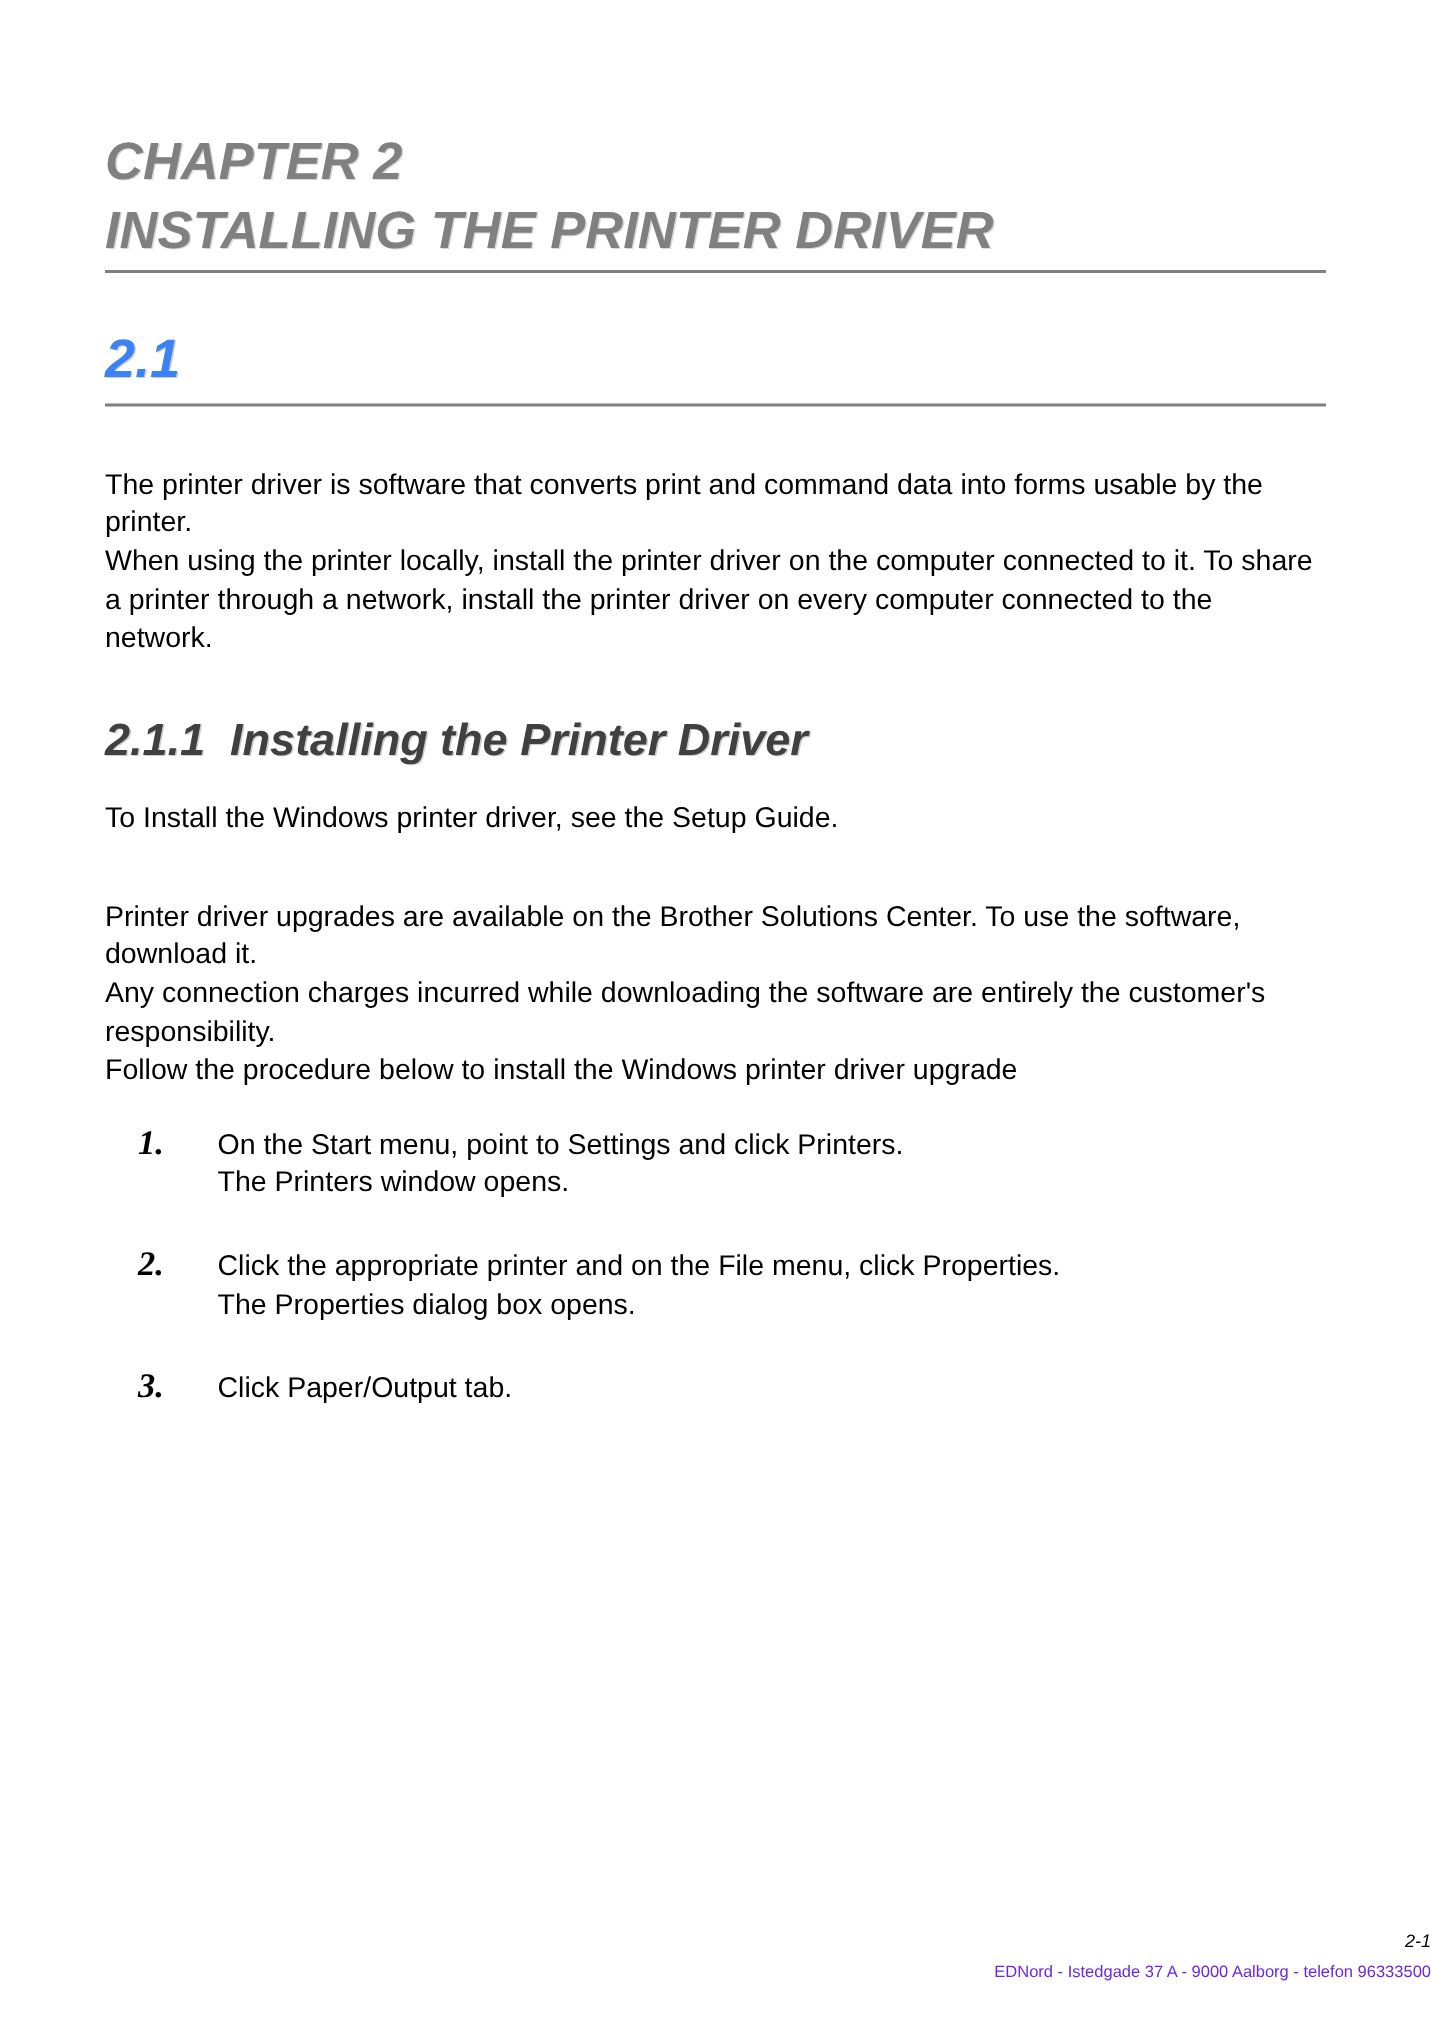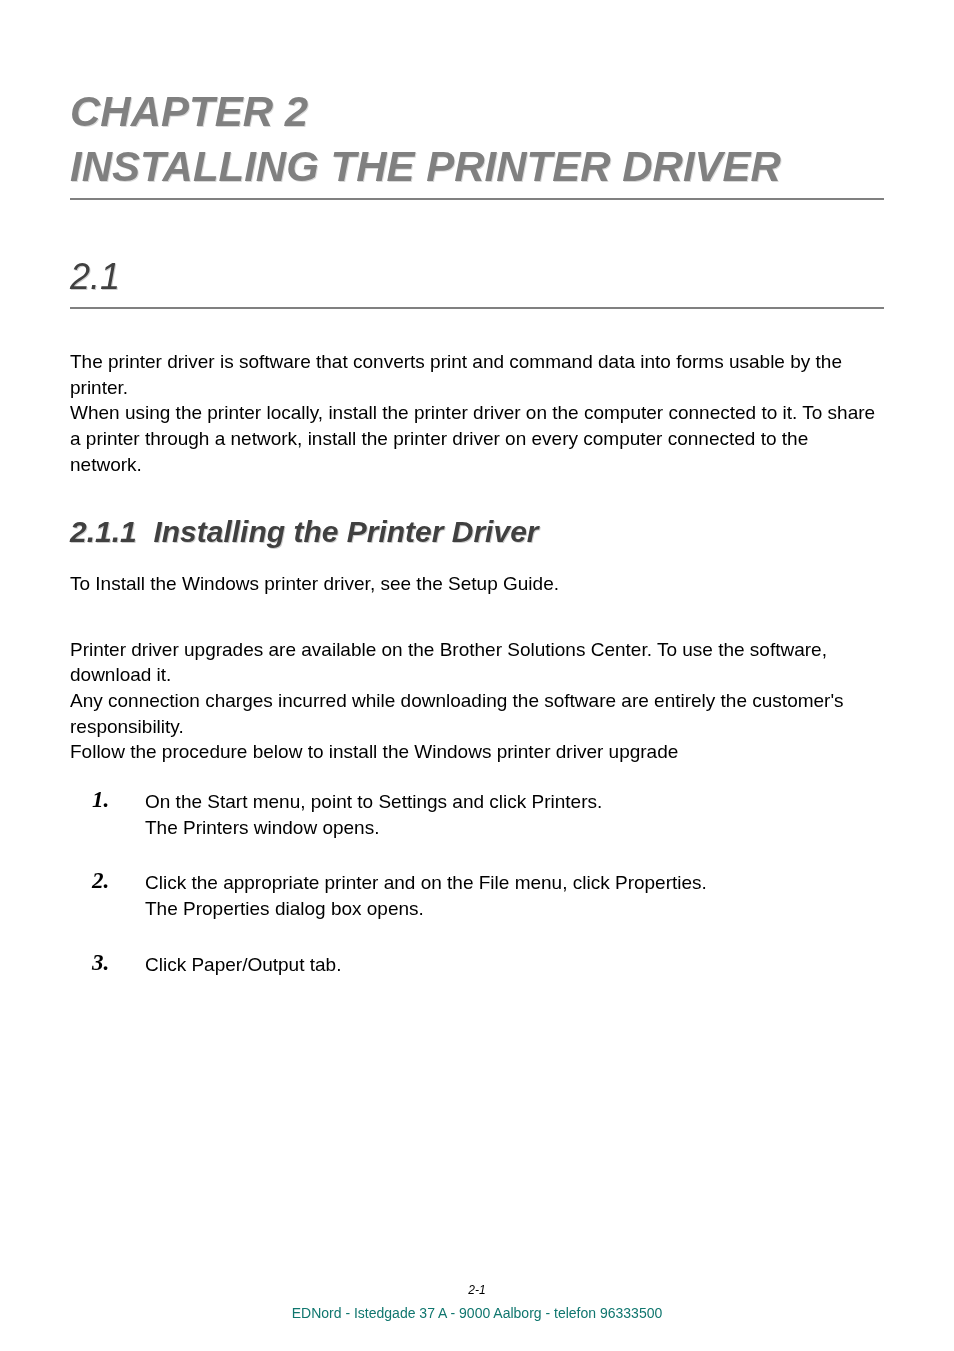--- a/index.html
+++ b/index.html
@@ -10,33 +10,33 @@
     body {
       width: 954px;
       height: 1351px;
       background: #ffffff;
       font-family: Arial, Helvetica, sans-serif;
       position: relative;
       padding: 85px 70px 40px 70px;
     }
     .chapter-heading {
       color: #808080;
-      font-size: 42px;
+      font-size: 35px;
       font-weight: bold;
       font-style: italic;
       line-height: 1.3;
       border-bottom: 2px solid #808080;
       padding-bottom: 4px;
-      margin-bottom: 54px;
+      margin-bottom: 34px;
       text-shadow: 1px 1px 0px rgba(0,0,0,0.15);
     }
     .section-heading {
-      color: #404040;
+      color: #3b82f6;
       font-size: 36px;
-      font-weight: normal;
+      font-weight: bold;
       font-style: italic;
       border-bottom: 2px solid #808080;
       padding-bottom: 6px;
       margin-bottom: 40px;
       line-height: 1.3;
       text-shadow: 1px 1px 0px rgba(0,0,0,0.2);
       display: flex;
     }
     .section-number {
       display: inline-block;
@@ -79,31 +79,31 @@
       color: #000000;
       font-size: 19px;
       line-height: 1.35;
       padding-top: 2px;
     }
     .page-footer {
       position: absolute;
       bottom: 30px;
       left: 0;
       width: 100%;
-      text-align: center;
+      text-align: right;
     }
     .page-number {
       font-size: 12px;
       font-style: italic;
       color: #000000;
       margin-bottom: 8px;
     }
     .footer-text {
-      font-size: 14px;
-      color: #0f766e;
+      font-size: 11px;
+      color: #6d28d9;
     }
     .subsection-block {
       margin-bottom: 40px;
     }
   </style>
 </head>
 <body>
 
 <div class="chapter-heading">
   <span>CHAPTER 2</span><br>

